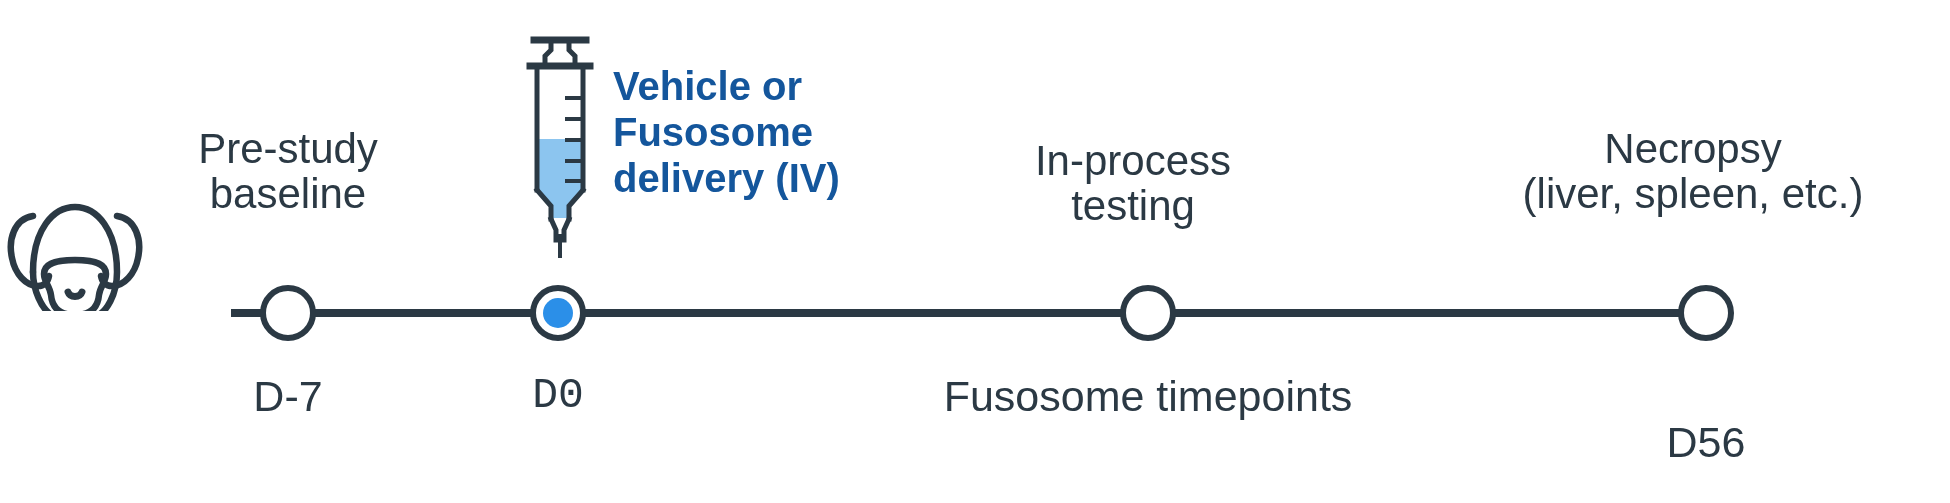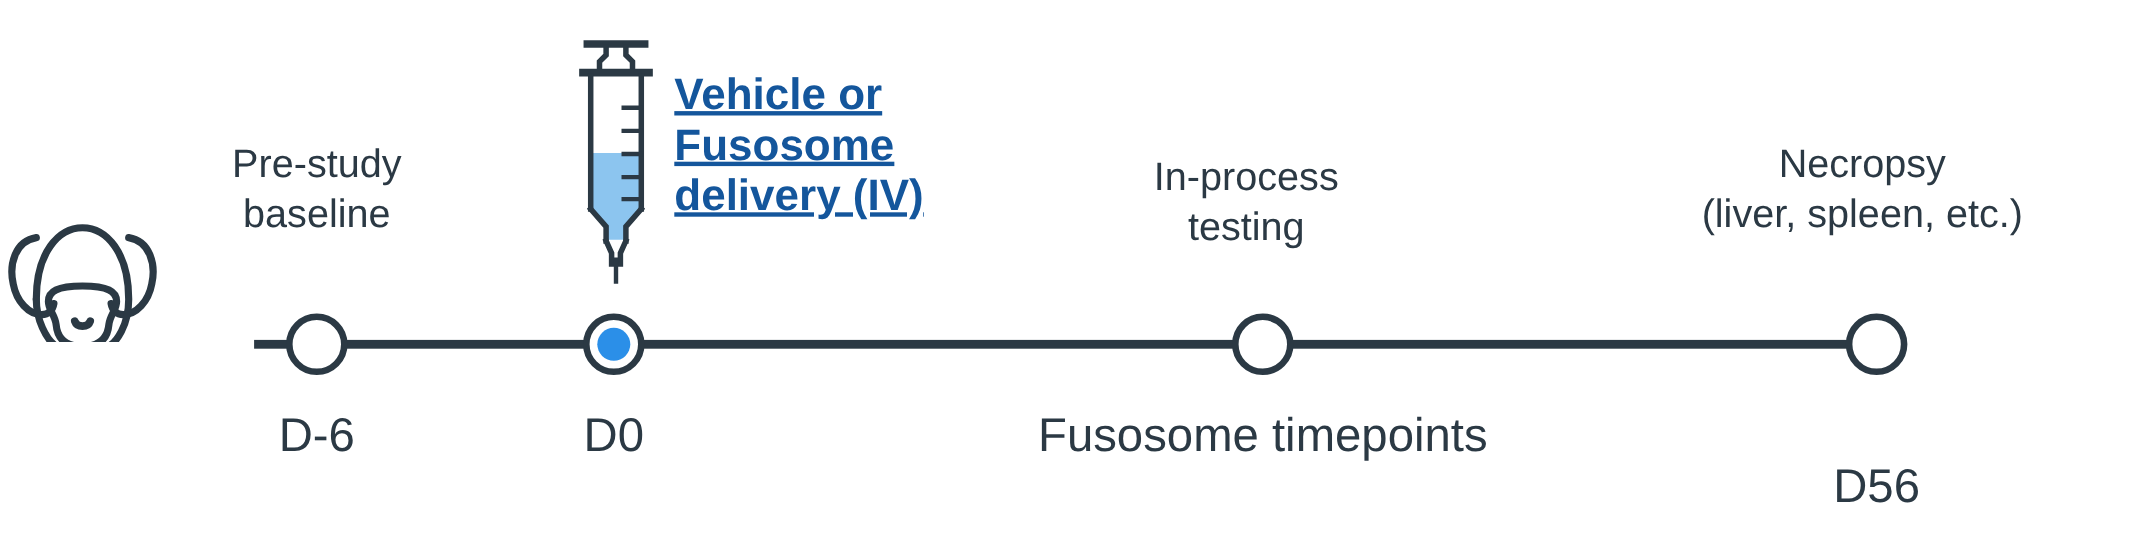--- a/index.html
+++ b/index.html
@@ -66,21 +66,21 @@
     width: 30px;
     height: 30px;
     border-radius: 50%;
     background: #2b8fe8;
   }
 
   
   .top-label {
     position: absolute;
     text-align: center;
-    font-size: 36px;
+    font-size: 42px;
     line-height: 45px;
     color: #2b3944;
     white-space: pre-line;
     font-weight: 400;
   }
   .top-label.blue {
     color: #14569c;
     font-weight: 700;
     text-align: left;
     font-size: 40px;
@@ -157,31 +157,31 @@
   <div class="tl-node" style="left:260px;"></div>
   <div class="tl-node" style="left:530px;">
     <span class="node-dot"></span>
   </div>
   <div class="tl-node" style="left:1120px;"></div>
   <div class="tl-node" style="left:1678px;"></div>
 
   <div class="top-label" style="left:128px; top:126px; width:320px;">Pre-study
 baseline</div>
 
-  <div class="top-label blue" style="left:613px; top:63px; width:360px;text-decoration:underline;">Vehicle or
+  <div class="top-label blue" style="left:613px; top:63px; width:360px;">Vehicle or
 Fusosome
 delivery (IV)</div>
 
   <div class="top-label" style="left:988px; top:138px; width:290px;">In-process
 testing</div>
 
   <div class="top-label" style="left:1443px; top:126px; width:500px;">Necropsy
 (liver, spleen, etc.)</div>
 
-  <div class="bottom-label" style="left:188px; top:372px; width:200px;">D-6</div>
+  <div class="bottom-label" style="left:188px; top:372px; width:200px;">D-7</div>
 
-  <div class="bottom-label" style="left:458px; top:372px; width:200px;">D0</div>
+  <div class="bottom-label" style="left:458px; top:372px; width:200px;font-family:Liberation Mono, monospace;">D0</div>
 
   <div class="bottom-label" style="left:898px; top:372px; width:500px;">Fusosome timepoints</div>
 
   <div class="bottom-label" style="left:1606px; top:372px; width:200px;margin-top:46px;">D56</div>
 
 </div>
 
 </body></html>

